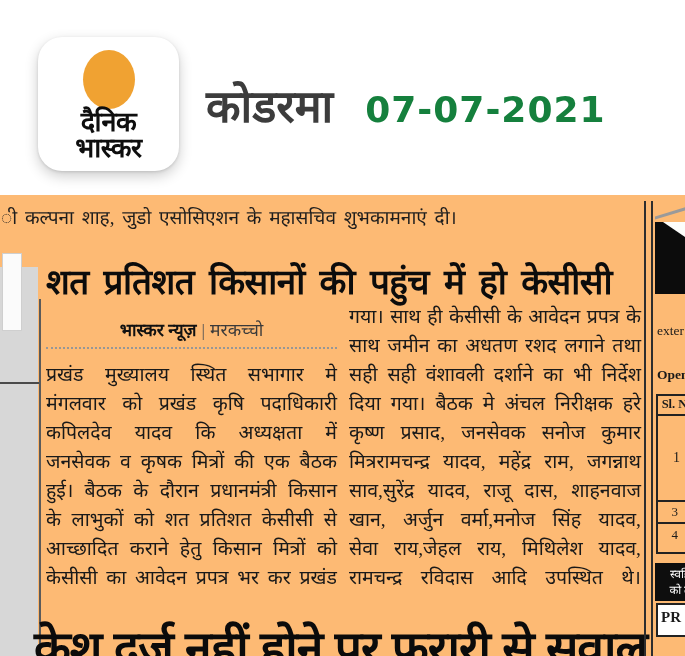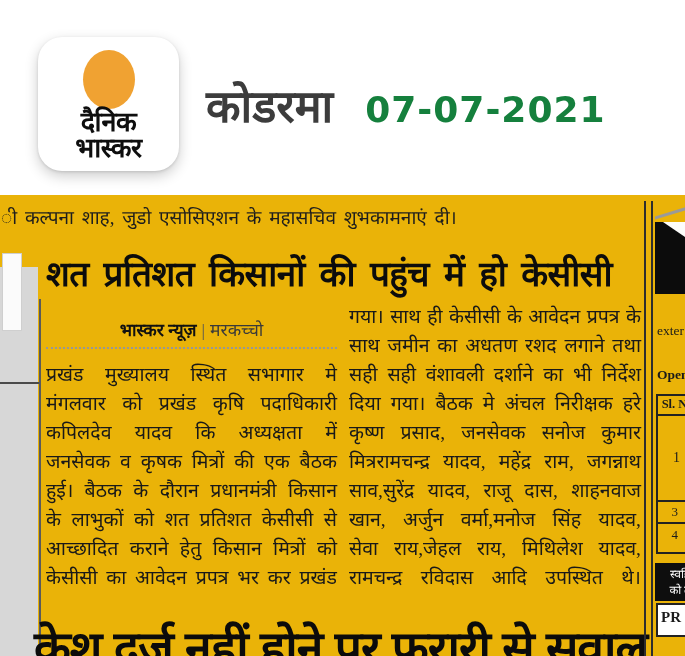--- a/index.html
+++ b/index.html
@@ -17,24 +17,24 @@
   .logo-text{
     position:absolute;left:0;top:72px;width:100%;text-align:center;
     font-family:"DejaVu Sans","Liberation Sans",sans-serif;
     font-weight:800;font-size:27px;line-height:.98;color:#0e0e0e;letter-spacing:-.5px;
   }
   .masthead-row{position:absolute;left:206px;top:74px;display:flex;align-items:baseline;gap:32px;
     font-family:"DejaVu Sans","Liberation Sans",sans-serif;}
   .edition{font-size:45px;font-weight:700;color:#3c3c3c;}
   .mast-date{font-size:36px;font-weight:700;color:#15803d;letter-spacing:1px;}
   
-  .clip{position:absolute;left:0;top:195px;width:685px;height:461px;background:#eab308;color:#1b1b1b;}
+  .clip{position:absolute;left:0;top:195px;width:685px;height:461px;background:#fdba74;color:#1b1b1b;}
   .strip-top-text{position:absolute;left:1px;top:9px;width:555px;font-size:19px;color:#1d1d1d;word-spacing:3px;}
   .headline{
-    position:absolute;left:46px;top:54px;width:566px;
+    position:absolute;left:46px;top:62px;width:566px;
     font-size:35px;font-weight:800;color:#0c0c0c;
     text-align:justify;text-align-last:justify;letter-spacing:-.5px;
   }
   
   .left-strip{position:absolute;left:0;top:72px;width:38px;height:389px;background:#d7d7d7;}
   .left-white-box{position:absolute;left:2px;top:58px;width:18px;height:76px;background:#fbfbfb;border:1px solid #cfcfcf;}
   .left-hline{position:absolute;left:0;top:187px;width:40px;height:2px;background:#4a4a4a;}
   .left-vline{position:absolute;left:39px;top:104px;width:2px;height:357px;background:#5a5a5a;}
   
   .byline-row{position:absolute;left:46px;top:122px;width:291px;text-align:center;font-size:17.5px;}

